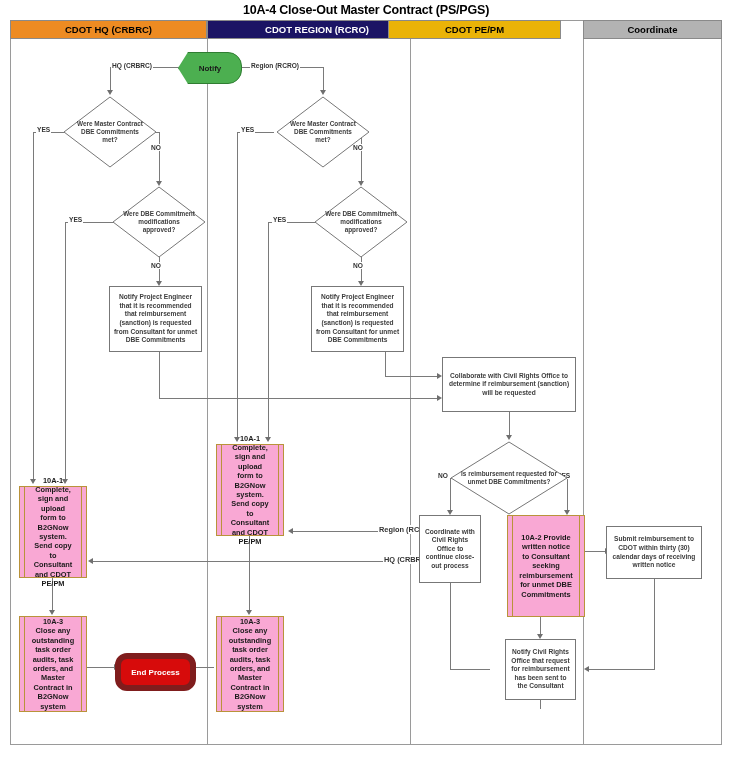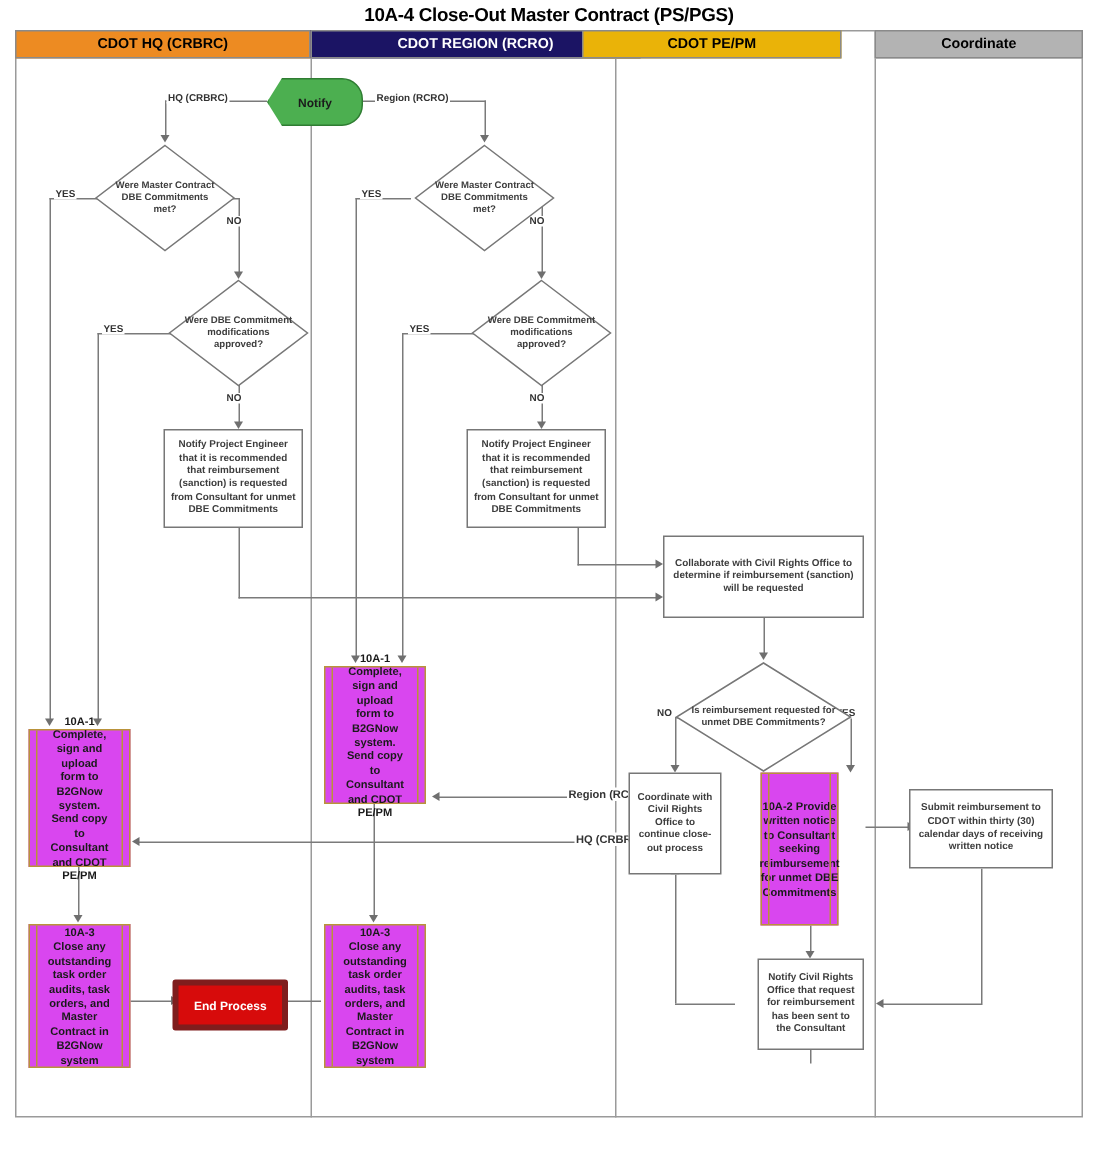--- a/index.html
+++ b/index.html
@@ -16,39 +16,39 @@
        border:1px solid #8a8a8a;display:flex;align-items:center;justify-content:center;
        font-size:9.5px;font-weight:bold;}
   .lane-col{position:absolute;top:39px;height:706px;box-sizing:border-box;
        border-left:1px solid #9a9a9a;}
 
   
   .node{position:absolute;box-sizing:border-box;display:flex;align-items:center;
         justify-content:center;text-align:center;}
   .proc{background:#ffffff;border:1px solid #777;font-size:6.6px;line-height:8.6px;
         font-weight:bold;color:#3d3d3d;padding:2px 3px;}
-  .pdp{background:#d946ef;border:1px solid #b9933a;font-size:7.4px;line-height:9.4px;
+  .pdp{background:#f9a8d4;border:1px solid #b9933a;font-size:7.4px;line-height:9.4px;
         font-weight:bold;color:#1a1a1a;padding:2px 20px;}
   .pdp:before,.pdp:after{content:"";position:absolute;top:0;bottom:0;width:0;
         border-left:1px solid #b9933a;}
   .pdp:before{left:4px;} .pdp:after{right:4px;}
 
   .diamond{position:absolute;}
   .diamond .dtxt{position:absolute;left:0;top:0;width:100%;height:100%;
         display:flex;align-items:center;justify-content:center;text-align:center;
         font-size:6.4px;line-height:8.2px;font-weight:bold;color:#3d3d3d;padding:0 10px;
         box-sizing:border-box;}
   .diamond svg{position:absolute;left:0;top:0;}
 
   .terminator{position:absolute;display:flex;align-items:center;justify-content:center;
         font-size:8px;font-weight:bold;}
   .start-shape{background:#4CAF50;border:1px solid #2f7d32;color:#1b1b1b;
         clip-path:polygon(10px 0,100% 0,100% 100%,10px 100%,0 50%);
         border-radius:0 14px 14px 0;}
-  .end-shape{background:#D70B0B;border:4px solid #7f1d1d;color:#ffffff;border-radius:2px;text-align:center;}
+  .end-shape{background:#D70B0B;border:6px solid #7f1d1d;color:#ffffff;border-radius:12px;text-align:center;}
 
   
   .ln{position:absolute;background:#7a7a7a;}
   .lnh{height:1px;} .lnv{width:1px;}
   .arr{position:absolute;width:0;height:0;}
   .arr-d{border-left:3.2px solid transparent;border-right:3.2px solid transparent;
          border-top:5px solid #6f6f6f;}
   .arr-l{border-top:3.2px solid transparent;border-bottom:3.2px solid transparent;
          border-right:5px solid #6f6f6f;}
   .arr-r{border-top:3.2px solid transparent;border-bottom:3.2px solid transparent;
@@ -254,21 +254,21 @@
   <svg width="118" height="74" viewBox="0 0 118 74">
       <polygon points="59,1 117,37 59,73 1,37" fill="#ffffff" stroke="#777" stroke-width="1"></polygon>
     </svg>
   <span class="dtxt">Is reimbursement requested for unmet DBE Commitments?</span>
 </div>
 
 <div class="node proc" style="left:419px;top:515px;width:62px;height:68px;">
   <span>Coordinate with Civil Rights Office to continue close-out process</span>
 </div>
 
-<div class="node pdp" style="left:507px;top:515px;width:52px;height:102px;">
+<div class="node pdp" style="left:507px;top:515px;width:78px;height:102px;">
   <span>10A-2 Provide written notice to Consultant seeking reimbursement for unmet DBE Commitments</span>
 </div>
 
 <div class="node proc" style="left:505px;top:639px;width:71px;height:61px;">
   <span>Notify Civil Rights Office that request for reimbursement has been sent to the Consultant</span>
 </div>
 
 <div class="node proc" style="left:606px;top:526px;width:96px;height:53px;">
   <span>Submit reimbursement to CDOT within thirty (30) calendar days of receiving written notice</span>
 </div>

